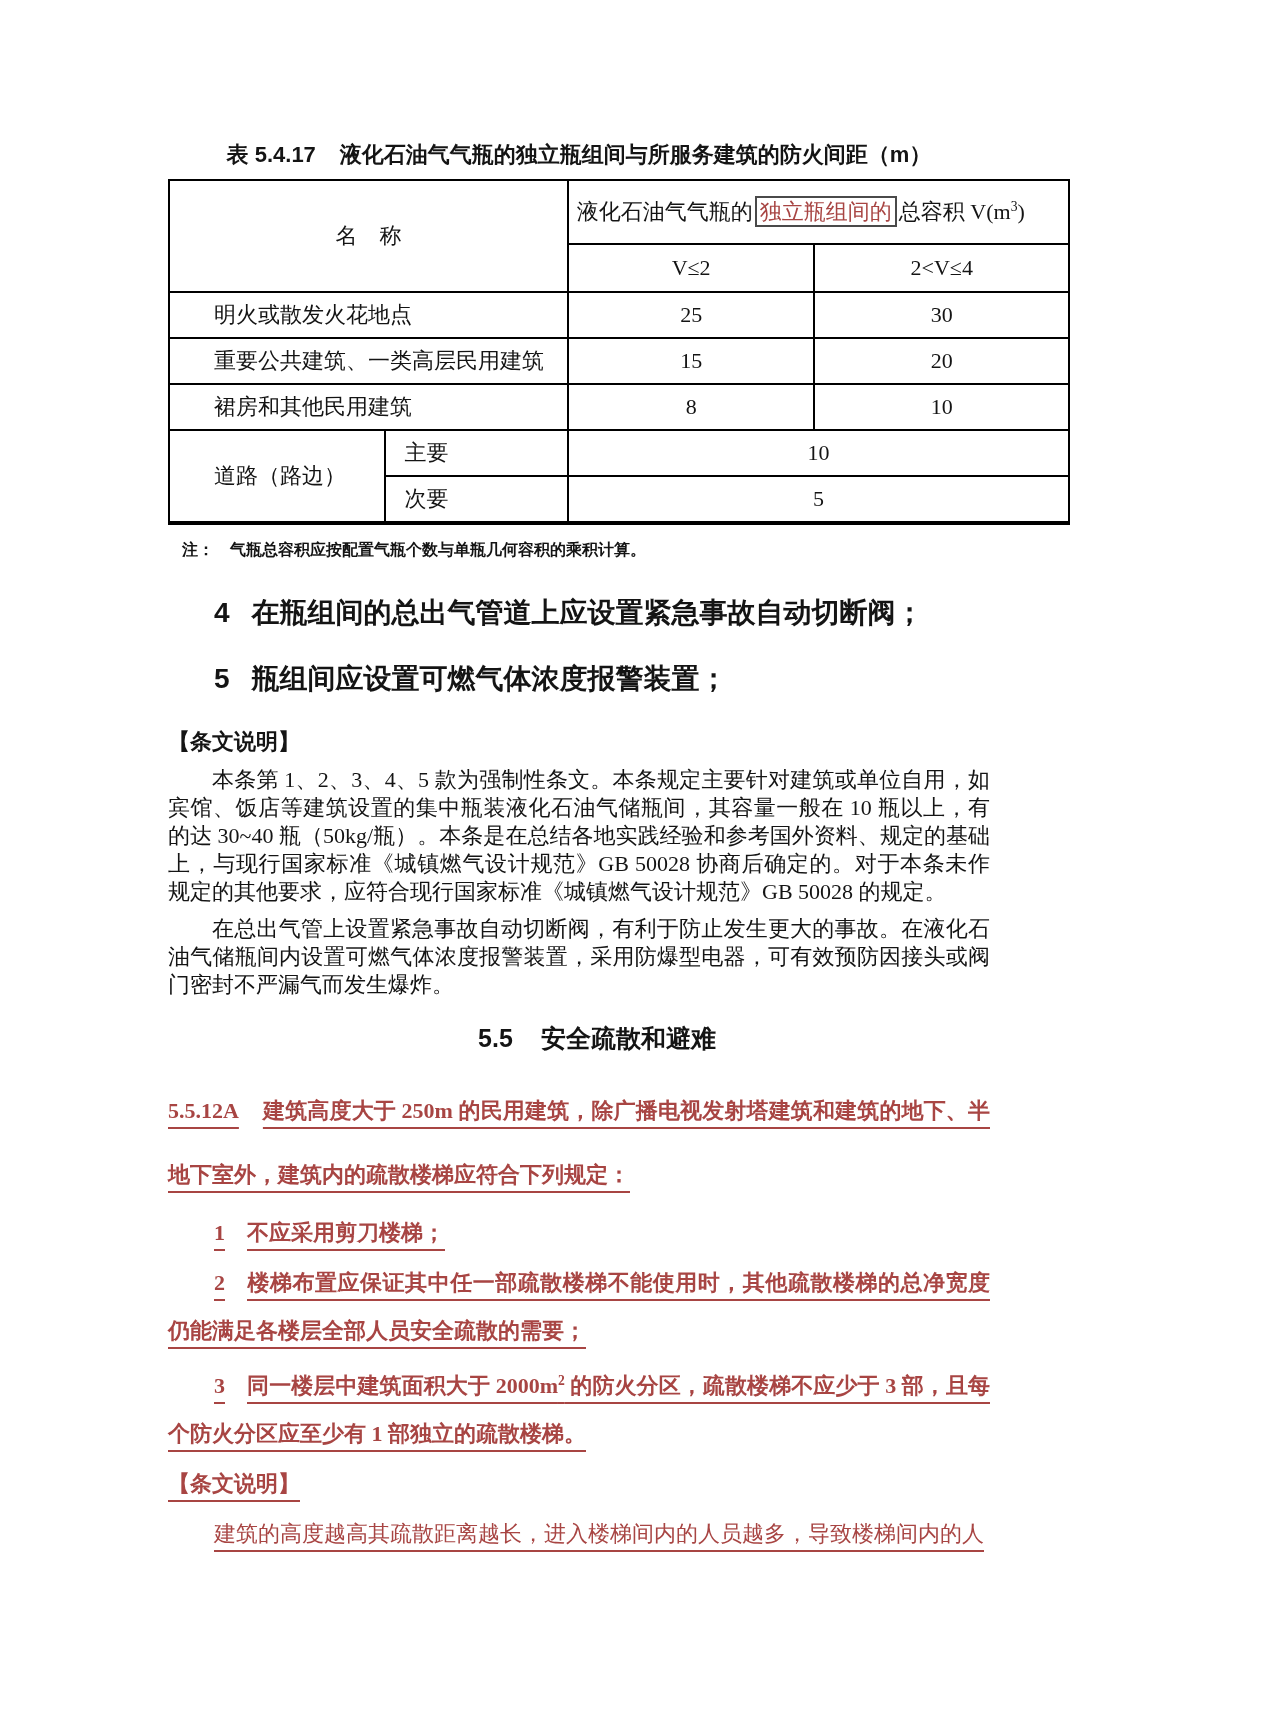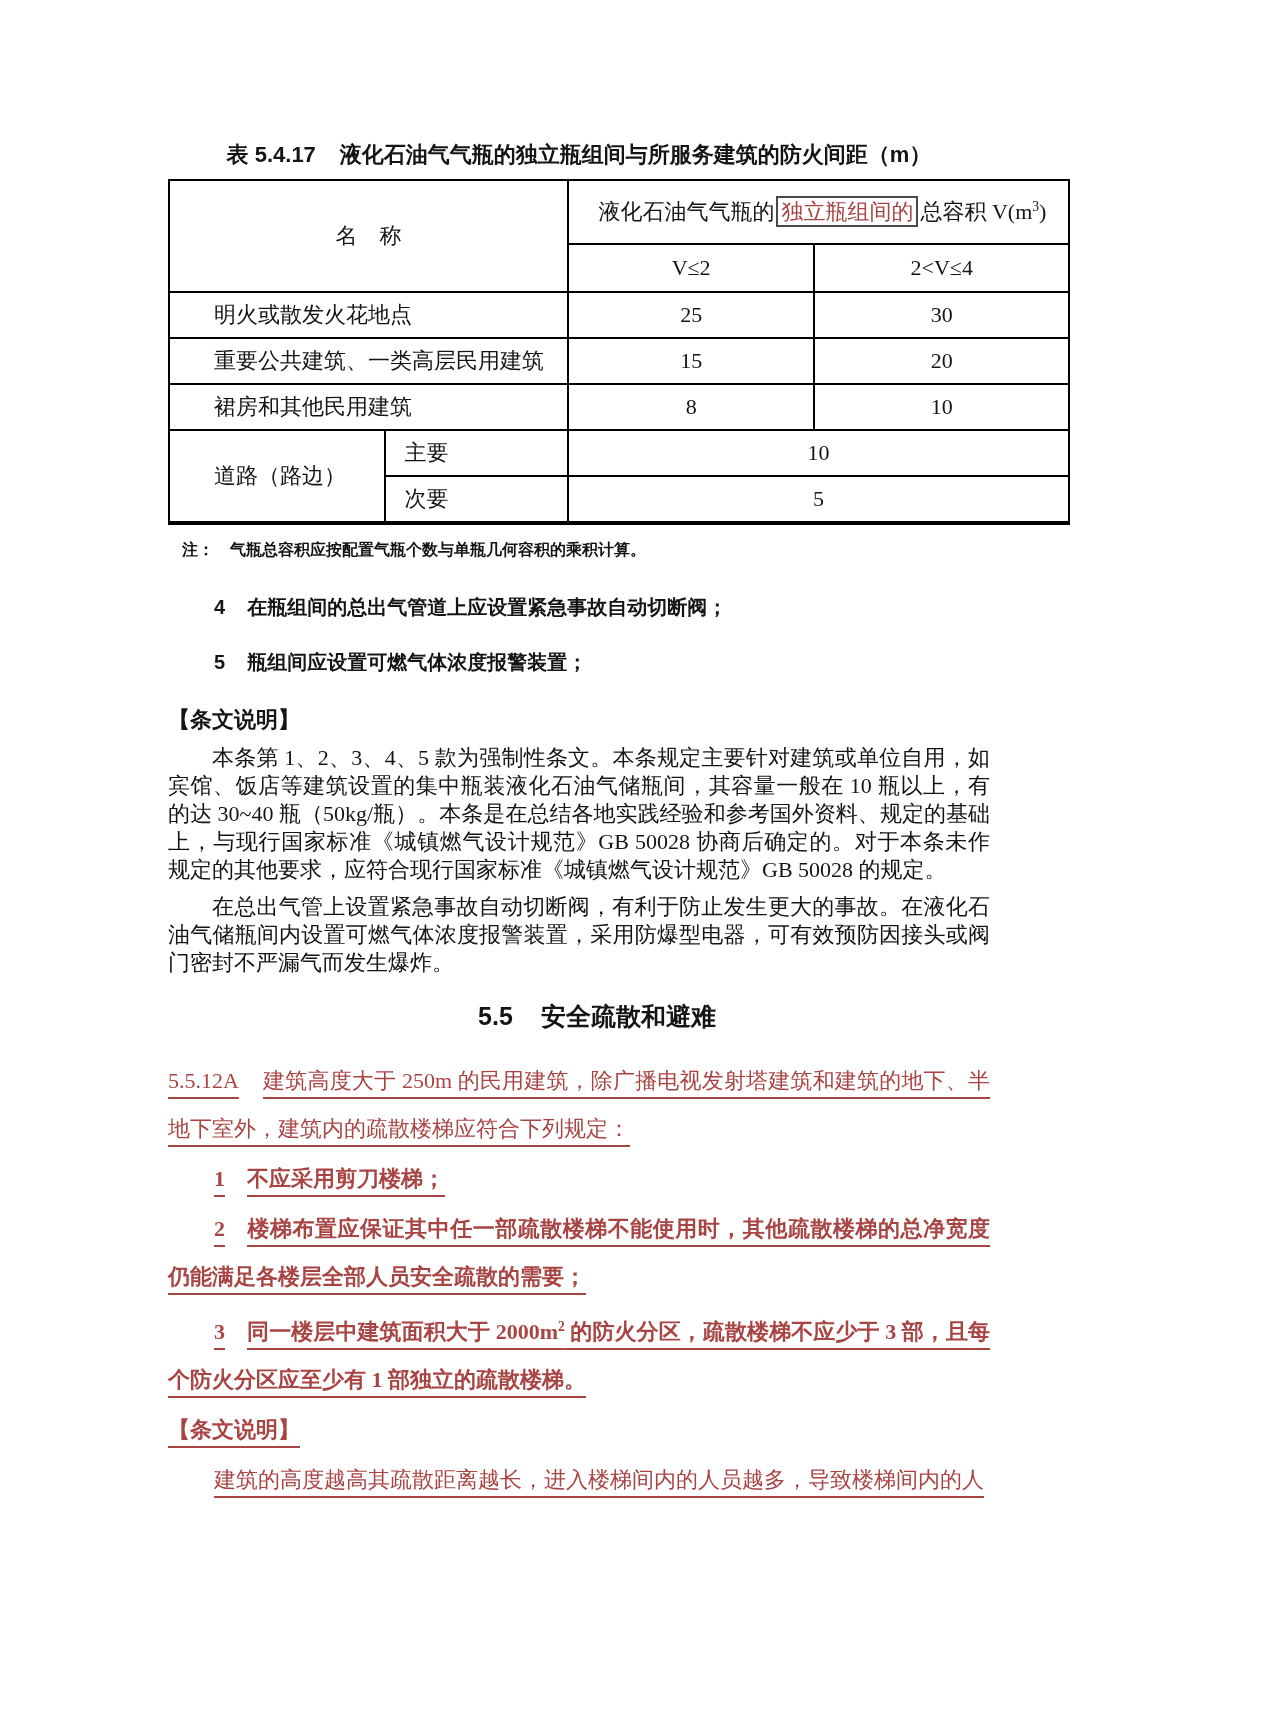--- a/index.html
+++ b/index.html
@@ -27,39 +27,39 @@
   
   table.fire-table{
     width:902px;border-collapse:collapse;table-layout:fixed;
     font-size:22px;
   }
   .fire-table th,.fire-table td{
     border:2px solid #000;padding:0;text-align:center;vertical-align:middle;
     font-weight:400;overflow:hidden;white-space:nowrap;
   }
   .fire-table{border:2px solid #000;border-bottom:4px solid #000;}
-  .fire-table tr.h1 th{height:62px;text-align:center;}
+  .fire-table tr.h1 th{height:62px;}
   .fire-table tr.h2 th{height:46px;}
   .fire-table tr.dr td{height:44px;}
   .fire-table .cell-left{text-align:left;padding-left:44px;}
   .fire-table .group-h{text-align:left;padding-left:8px;}
   .fire-table .sub-left{text-align:left;padding-left:18px;}
   .boxed{
     color:var(--revision-red);
     border:2px solid #4a4a4a;padding:1px 3px;margin:0 2px;
   }
   sup{font-size:0.62em;}
 
   
   .tbl-note{
     font-size:16px;font-weight:700;margin:15px 0 0 14px;
   }
 
   
-  .clause-item{font-size:20px;padding-left:46px;margin-top:28px;}
+  .clause-item{font-size:28px;padding-left:46px;margin-top:28px;}
   .clause-item .num{padding-right:22px;}
   .clause-item.first{margin-top:33px;}
   .clause-item.bold{font-weight:700;}
 
   
   .explain-h{font-size:22px;font-weight:700;margin-top:29px;}
   .para{
     font-size:22px;line-height:28px;text-align:justify;
     text-indent:44px;margin-top:9px;
   }
@@ -72,21 +72,21 @@
   .sec-h .sec-num{margin-right:28px;margin-left:36px;}
 
   
   .red{
     color:var(--revision-red);
     text-decoration:underline;
     text-decoration-thickness:2px;
     text-underline-offset:9px;
   }
   .rev-clause{
-    font-size:22px;line-height:48px;text-align:justify;font-weight:400;
+    font-size:22px;line-height:64px;text-align:justify;font-weight:700;
     margin-top:24px;
   }
   .rev-clause .cnum{padding-right:24px;}
   .rev-item{
     font-size:22px;line-height:48px;text-align:justify;font-weight:700;
     text-indent:46px;margin-top:2px;
   }
   .rev-item .num{padding-right:22px;}
   .rev-explain-h{
     font-size:22px;line-height:48px;font-weight:700;margin-top:2px;

